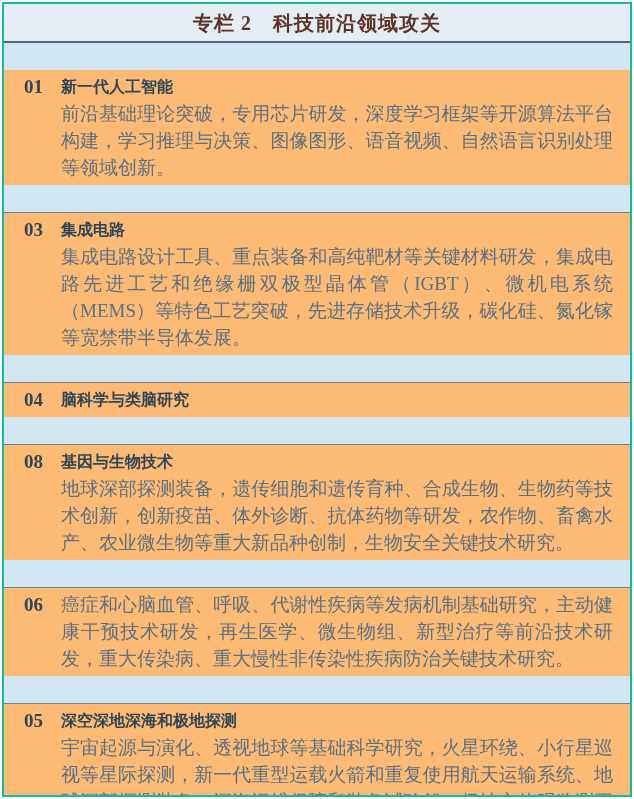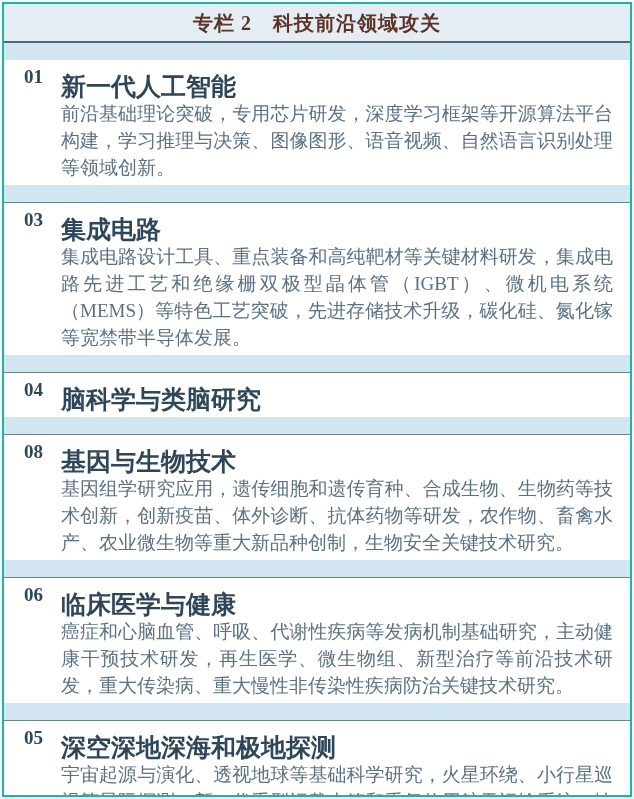--- a/index.html
+++ b/index.html
@@ -38,42 +38,43 @@
     color: #5d3328;
     font-weight: bold;
     font-size: 20px;
     line-height: 22px;
     letter-spacing: 1px;
   }
   .item {
     flex: 0 0 auto;
     position: relative;
     box-sizing: border-box;
-    background: #ffffff;
-    padding: 13px 17px 4px 57px;
+    background: #fdba74;
+    padding: 3px 17px 4px 57px;
+    margin-top: 10px;
   }
   .item + .item {
     border-top: 1px solid #6d8290;
   }
   .item:last-child {
     flex: 1 1 auto;
   }
   .item-num {
     position: absolute;
     left: 20px;
     top: 3px;
     color: #2e4659;
     font-weight: bold;
     font-size: 19px;
     line-height: 27px;
   }
   .item-title {
     color: #2e4659;
     font-weight: bold;
-    font-size: 25px;
+    font-size: 16px;
     line-height: 27px;
   }
   .item-body {
     color: #5b7182;
     font-size: 19px;
     line-height: 27px;
     text-align: justify;
   }
 </style>
 </head>
@@ -100,26 +101,25 @@
     </div>
 
     <div class="item">
       <span class="item-num">04</span>
       <div class="item-title">脑科学与类脑研究</div>
     </div>
 
     <div class="item">
       <span class="item-num">08</span>
       <div class="item-title">基因与生物技术</div>
-      <div class="item-body">基因组学研究应用，遗传细胞和遗传育种、合成生物、生物药等技术创新，创新疫苗、体外诊断、抗体药物等研发，农作物、畜禽水产、农业微生物等重大新品种创制，生物安全关键技术研究。</div>
+      <div class="item-body">地球深部探测装备，遗传细胞和遗传育种、合成生物、生物药等技术创新，创新疫苗、体外诊断、抗体药物等研发，农作物、畜禽水产、农业微生物等重大新品种创制，生物安全关键技术研究。</div>
     </div>
 
     <div class="item">
       <span class="item-num">06</span>
-      <div class="item-title">临床医学与健康</div>
       <div class="item-body">癌症和心脑血管、呼吸、代谢性疾病等发病机制基础研究，主动健康干预技术研发，再生医学、微生物组、新型治疗等前沿技术研发，重大传染病、重大慢性非传染性疾病防治关键技术研究。</div>
     </div>
 
     <div class="item">
       <span class="item-num">05</span>
       <div class="item-title">深空深地深海和极地探测</div>
       <div class="item-body">
         <span>宇宙起源与演化、透视地球等基础科学研究，火星环绕、小行星巡视等星际探测，新一代重型运载火箭和重复使用航天运输系统、地球深部探测装备、深海运维保障和装备试验船、极地立体观监测平台和重型破冰船等研制，探月工程四期、</span>
       </div>
     </div>

